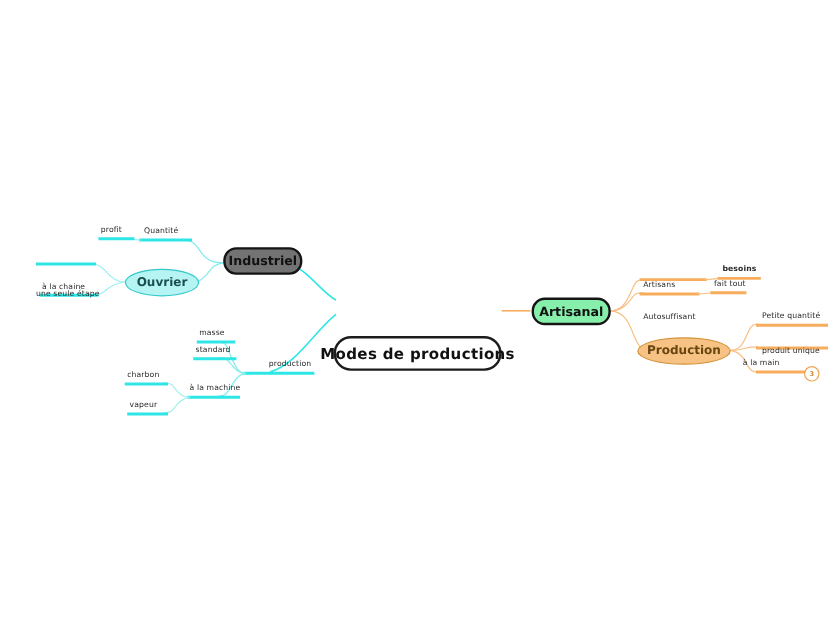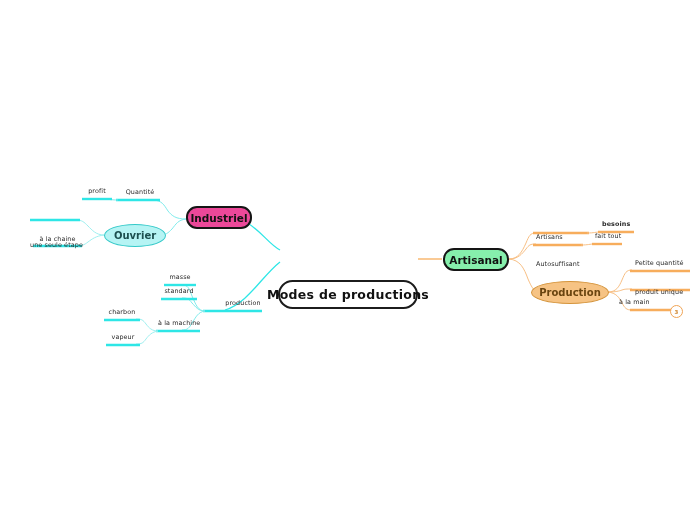--- a/index.html
+++ b/index.html
@@ -49,21 +49,21 @@
   }
   
   .capsule {
     border: 2.5px solid #151515;
     border-radius: 11px;
     font-size: 10.5px;
     font-weight: 700;
     color: #111111;
     padding: 0 8px;
   }
-  .capsule.cyan { background: #ec4899; }
+  .capsule.cyan { background: #737373; }
   .capsule.orange { background: #86efac; }
   
   .ellipse {
     border-radius: 50%;
     font-size: 10px;
     font-weight: 700;
   }
   .ellipse.cyan {
     background: #b6f4f4;
     border: 1.3px solid #35c9c9;
@@ -79,21 +79,21 @@
   .leaf {
     position: absolute;
     font-size: 6.4px;
     color: #2a2a2a;
     white-space: nowrap;
     letter-spacing: 0.1px;
     line-height: 9px;
   }
   .leaf .txt { display: block; padding: 0 2px 1px 2px; }
   .leaf.right .txt { text-align: left; }
-  .leaf.left .txt { text-align: center; }
+  .leaf.left .txt { text-align: left; }
   
   .collapse-badge {
     position: absolute;
     width: 11px;
     height: 11px;
     border-radius: 50%;
     border: 1.2px solid #f0a455;
     background: #ffffff;
     color: #d0872f;
     font-size: 5.5px;

